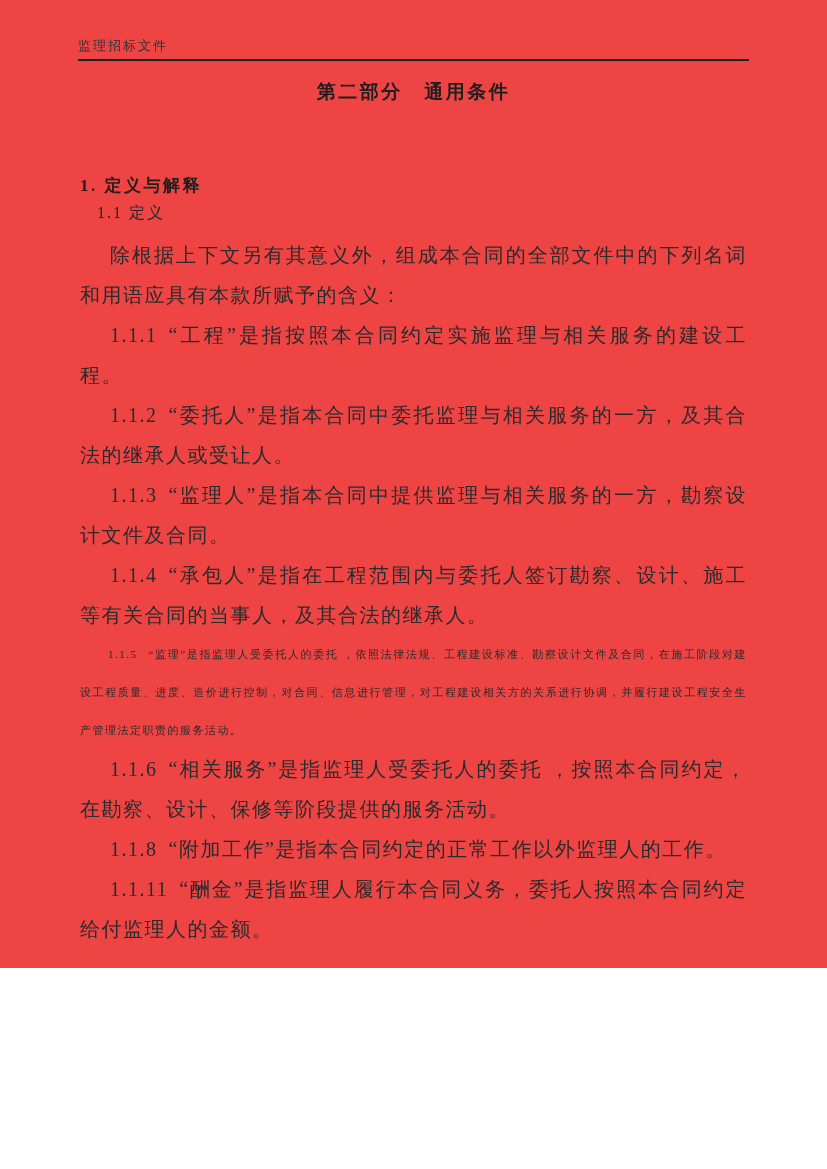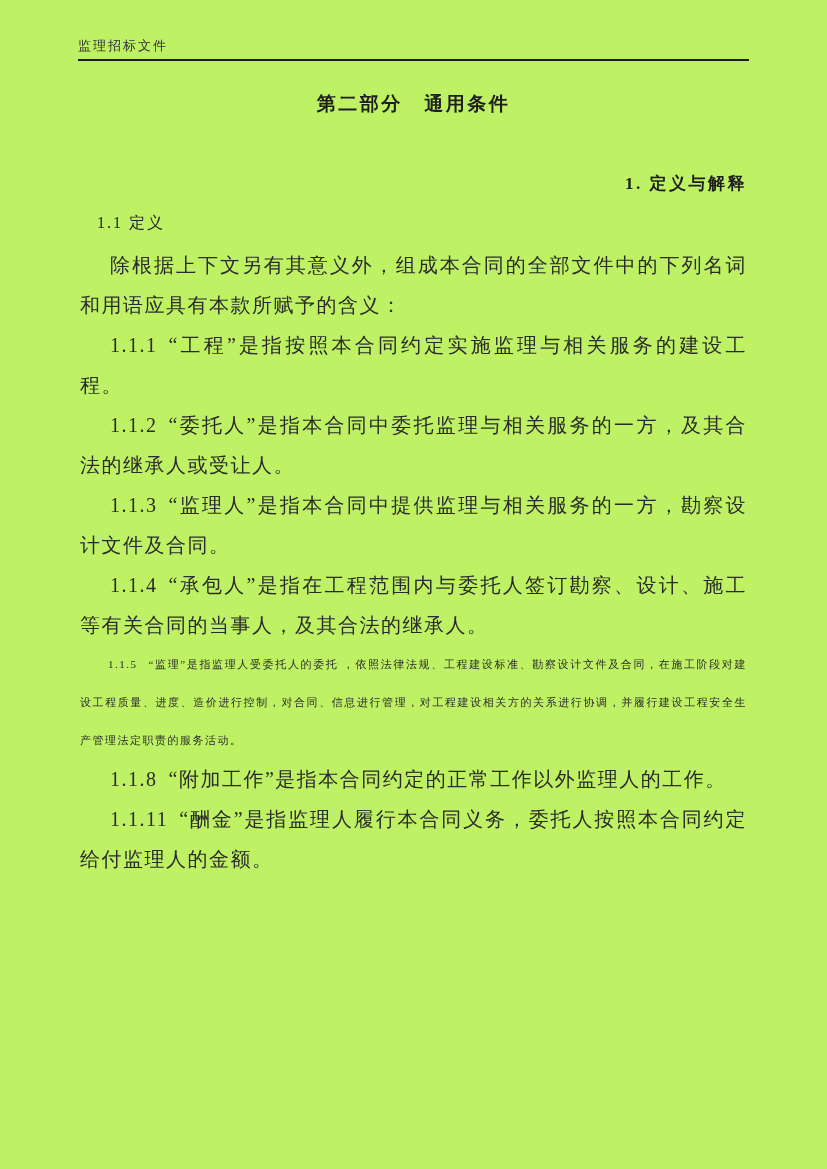--- a/index.html
+++ b/index.html
@@ -1,54 +1,53 @@
 <!DOCTYPE html>
 <html><head>
 <meta charset="utf-8">
 <style>
   html, body { margin: 0; padding: 0; }
   body { background: #ffffff; }
   .page {
     position: relative;
     width: 827px;
-    height: 1169px;
-    background: #bef264;
+    height: 968px;
+    background: #ef4444;
     overflow: hidden;
     font-family: "Liberation Serif", "DejaVu Serif", serif;
     color: #262626;
     box-sizing: border-box;
   }
   .doc-header {
     margin: 0 78px;
     padding-top: 37px;
     padding-bottom: 4px;
     border-bottom: 2px solid #1c1c1c;
     font-size: 13px;
     letter-spacing: 2px;
     color: #333333;
   }
   .doc-title {
-    margin: 30px 80px 0;
+    margin: 18px 80px 0;
     text-align: center;
     font-size: 19px;
     font-weight: bold;
     letter-spacing: 2.5px;
     color: #1e1e1e;
   }
   .content { margin: 0 80px; }
   .sec-heading {
-    margin-top: 55px;
+    margin-top: 69px;
     font-size: 17px;
     font-weight: bold;
     letter-spacing: 2.5px;
     color: #1e1e1e;
-    text-align: right;
   }
   .sub-heading {
-    margin-top: 18px;
+    margin-top: 6px;
     padding-left: 17px;
     font-size: 16px;
     letter-spacing: 2px;
   }
   p.para {
     margin: 0;
     font-size: 20px;
     line-height: 40px;
     letter-spacing: 1.5px;
     text-align: justify;
@@ -92,20 +91,23 @@
     <p class="para def-item">
       <span class="num">1.1.3</span><span>“监理人”是指本合同中提供监理与相关服务的一方，勘察设计文件及合同。</span>
     </p>
     <p class="para def-item">
       <span class="num">1.1.4</span><span>“承包人”是指在工程范围内与委托人签订勘察、设计、施工等有关合同的当事人，及其合法的继承人。</span>
     </p>
     <p class="para def-item small">
       <span class="num">1.1.5</span><span>“监理”是指监理人受委托人的委托 ，依照法律法规、工程建设标准、勘察设计文件及合同，在施工阶段对建设工程质量、进度、造价进行控制，对合同、信息进行管理，对工程建设相关方的关系进行协调，并履行建设工程安全生产管理法定职责的服务活动。</span>
     </p>
     <p class="para def-item">
+      <span class="num">1.1.6</span><span>“相关服务”是指监理人受委托人的委托 ，按照本合同约定，在勘察、设计、保修等阶段提供的服务活动。</span>
+    </p>
+    <p class="para def-item">
       <span class="num">1.1.8</span><span>“附加工作”是指本合同约定的正常工作以外监理人的工作。</span>
     </p>
     <p class="para def-item">
       <span class="num">1.1.11</span><span>“酬金”是指监理人履行本合同义务，委托人按照本合同约定给付监理人的金额。</span>
     </p>
 
   </div>
 </div>
 
 </body></html>

